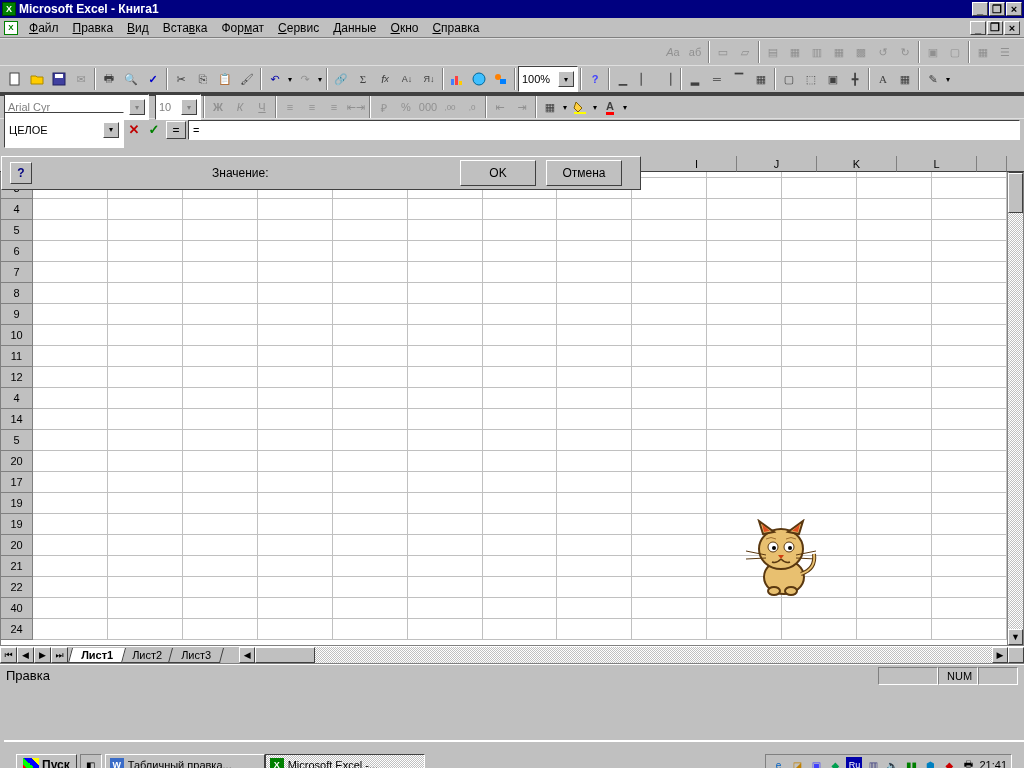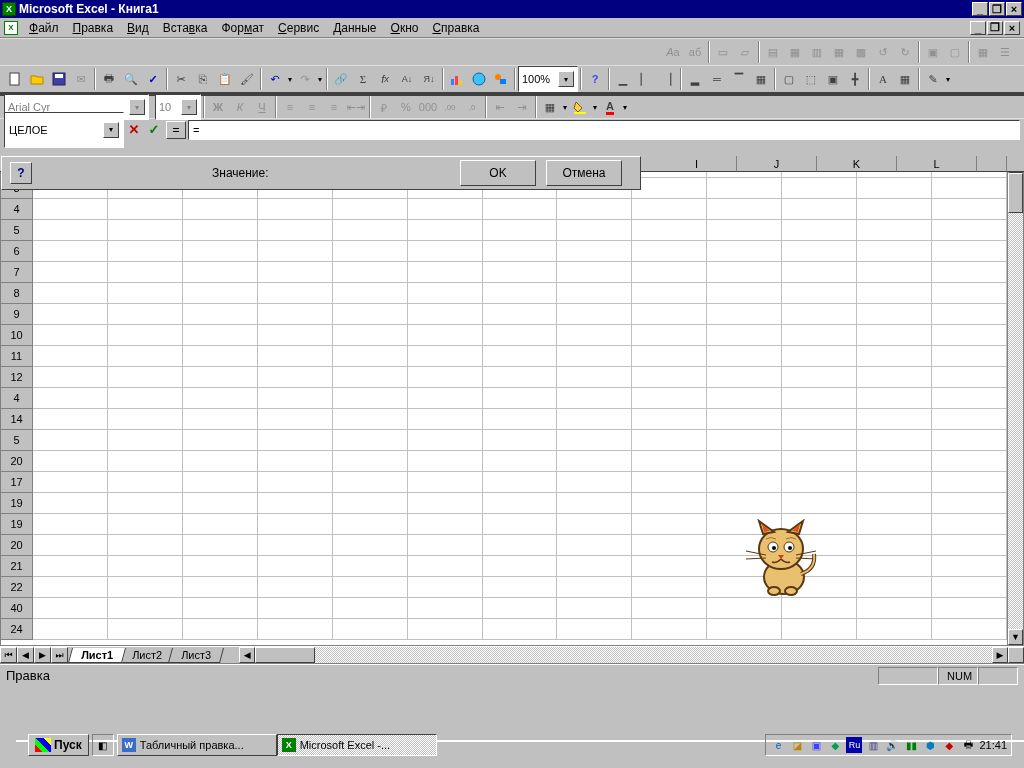--- a/index.html
+++ b/index.html
@@ -76,21 +76,21 @@
 .hscroll { flex:1; margin-left:20px; background: repeating-conic-gradient(#fff 0 25%, #c0c0c0 0 50%) 0 0/2px 2px; display:flex; position:relative;}
 .hscroll .sbtn{width:16px; background:#c0c0c0; border:1px solid; border-color:#fff #404040 #404040 #fff; display:flex;align-items:center;justify-content:center;font-size:9px;}
 .hscroll .thumb{width:60px; background:#c0c0c0; border:1px solid; border-color:#fff #404040 #404040 #fff;}
 .hscroll .fill{flex:1;}
 
 
 .status-bar { height:22px; background:#c0c0c0; border-top:1px solid #fff; display:flex; align-items:center; padding:0 6px; font-size:13px;}
 .status-cell{ border:1px solid; border-color:#808080 #fff #fff #808080; padding:1px 8px; height:18px; display:flex; align-items:center; font-size:11px;}
 
 
-.taskbar { position:absolute; bottom:0; left:16px; right:0; height:28px; background:#c0c0c0; border-top:2px solid #fff; display:flex; align-items:flex-end; padding:12px;}
+.taskbar { position:absolute; bottom:0; left:4px; right:0; height:28px; background:#c0c0c0; border-top:2px solid #fff; display:flex; align-items:flex-start; padding:12px;}
 .start-btn { height:22px; padding:0 6px; background:#c0c0c0; border:1px solid; border-color:#fff #404040 #404040 #fff; display:flex; align-items:center; font-weight:bold; gap:3px; font-size:12px;}
 .win-logo { width:16px; height:14px; background: linear-gradient(45deg,#ff0000 25%, #00ff00 25% 50%, #0000ff 50% 75%, #ffff00 75%);}
 .task-btn { height:22px; width:160px; background:#c0c0c0; border:1px solid; border-color:#fff #404040 #404040 #fff; display:flex; align-items:center; padding:0 4px; gap:4px; font-size:11px; overflow:hidden; white-space:nowrap;}
 .task-btn.active{ border-color:#404040 #fff #fff #404040; background: repeating-conic-gradient(#fff 0 25%, #c0c0c0 0 50%) 0 0/2px 2px;}
 .tray { margin-left:auto; height:22px; border:1px solid; border-color:#808080 #fff #fff #808080; display:flex; align-items:center; padding:0 4px; gap:3px; font-size:11px;}
 .tray-icon{width:16px; height:16px; display:flex; align-items:center; justify-content:center; font-size:10px;}
 .qlaunch{height:22px; border:1px solid; border-color:#808080 #fff #fff #808080; padding:0 2px; display:flex; align-items:center; gap:1px; margin:0 3px;}
 .col-hdr { width:80px; border-right:1px solid #808080; border-bottom:1px solid #404040; display:flex; align-items:center; justify-content:center; font-size:11px; background:#c0c0c0;}
 
 

